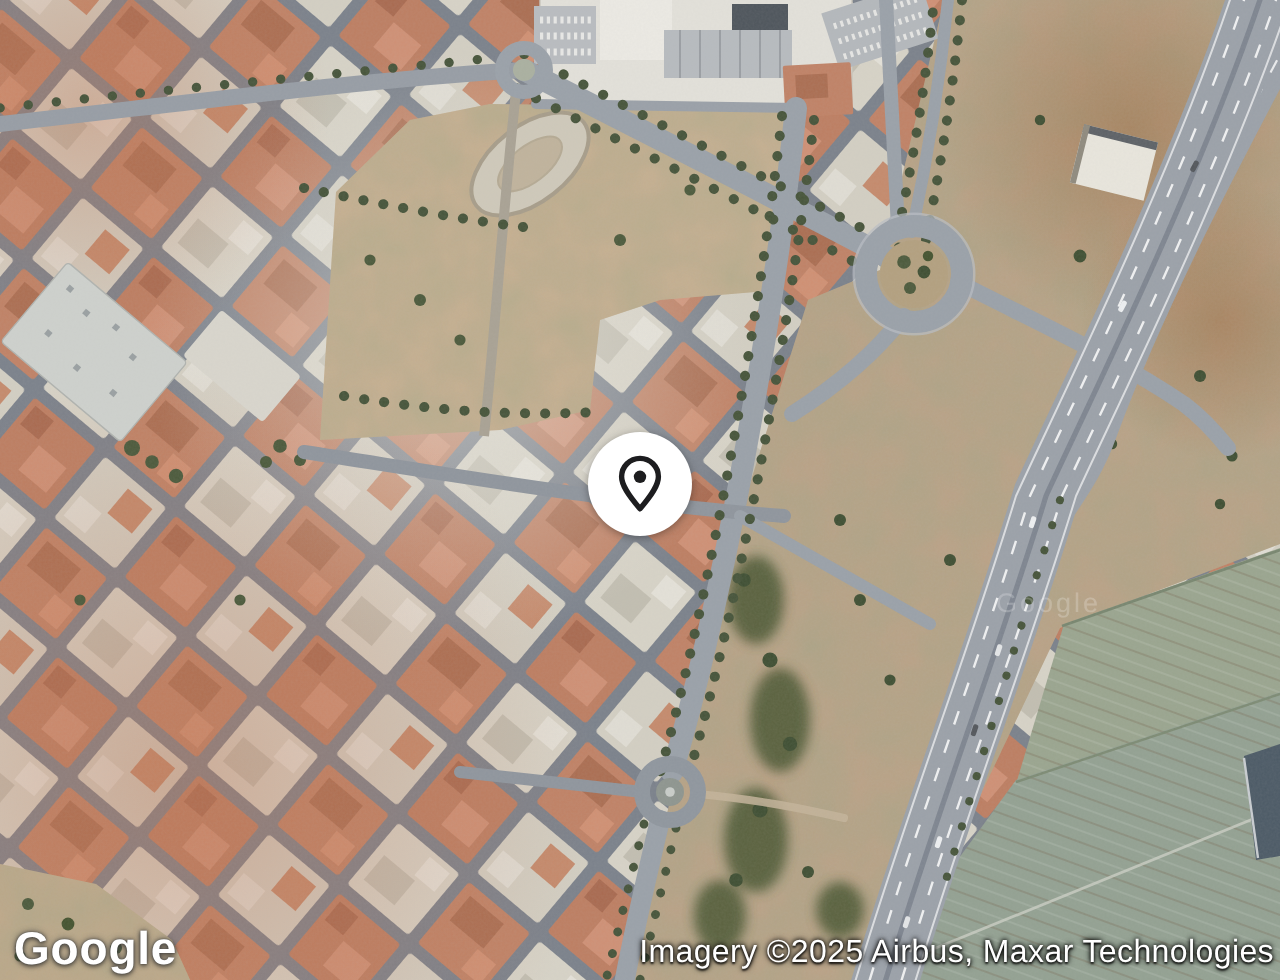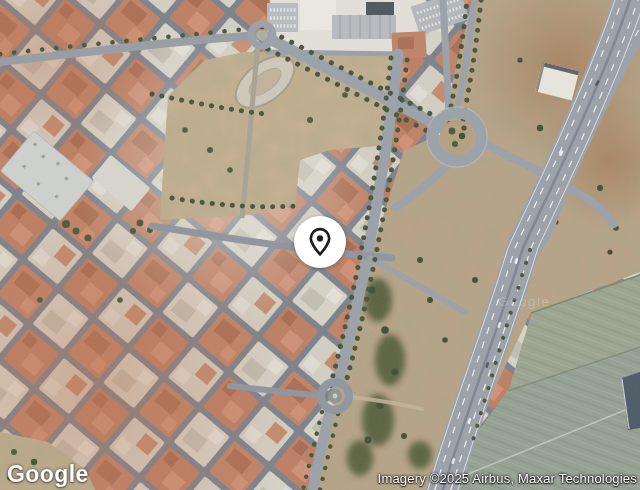--- a/index.html
+++ b/index.html
@@ -20,21 +20,21 @@
   }
   
   .logo{
     position:absolute;left:7px;bottom:2px;
     font-size:23px;font-weight:600;letter-spacing:.4px;color:#fff;
     text-shadow:0 0 3px rgba(68,68,68,.9),0 1px 2px rgba(0,0,0,.45),0 0 1px rgba(90,90,90,.9);
     cursor:pointer;user-select:none;
   }
   .attribution{
     position:absolute;right:3px;bottom:4px;
-    font-size:13px;letter-spacing:.2px;color:#fff;
+    font-size:16px;letter-spacing:.2px;color:#fff;
     text-shadow:0 0 2px #000,0 0 3px rgba(0,0,0,.85),0 1px 1px rgba(0,0,0,.7);
     white-space:nowrap;
   }
 </style>
 </head>
 <body>
 
 <div class="stage">
 
   <svg class="map" viewBox="0 0 640 490" width="640" height="490" xmlns="http://www.w3.org/2000/svg">

